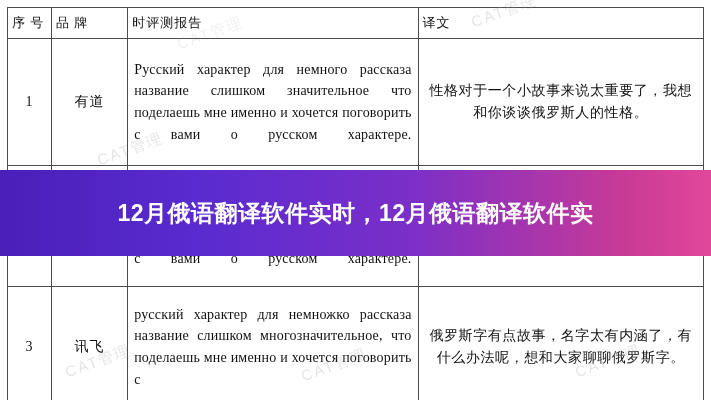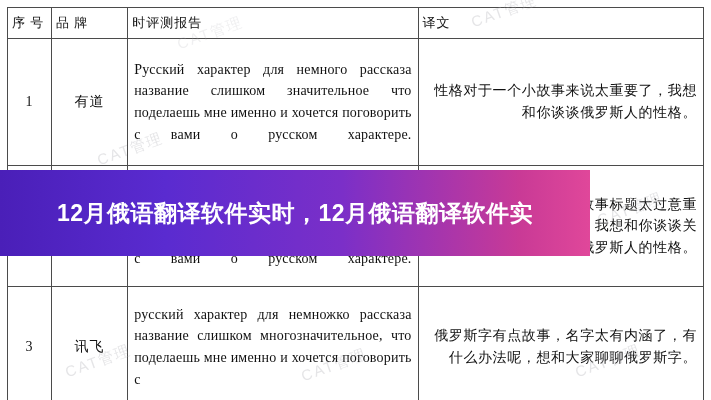--- a/index.html
+++ b/index.html
@@ -56,21 +56,21 @@
     letter-spacing: 1px;
   }
   td.cell-src {
     text-align: justify;
     text-align-last: justify;
     font-family: "Liberation Serif", serif;
     font-size: 12.5px;
     letter-spacing: 0.2px;
   }
   td.cell-dst {
-    text-align: right;
+    text-align: center;
     font-size: 12.5px;
     letter-spacing: 0.6px;
   }
   .row-tall td { height: 118px; }
   .row-mid td  { height: 112px; }
 
   
   .watermark {
     position: absolute;
     color: rgba(170, 170, 175, 0.30);
@@ -88,21 +88,21 @@
   .wm5 { left: 64px;  top: 352px; }
   .wm6 { left: 300px; top: 356px; }
   .wm7 { left: 574px; top: 352px; }
   .wm8 { left: 176px; top: 24px; opacity: .6; }
 
   
   .title-band {
     position: absolute;
     left: 0;
     top: 170px;
-    width: 590px;
+    width: 711px;
     height: 86px;
     background: linear-gradient(90deg, #4a1fb8 0%, #5a2bd0 28%, #7b2fc8 58%, #c93a96 88%, #e0479a 100%);
     display: flex;
     align-items: center;
     justify-content: center;
     box-sizing: border-box;
     padding: 16px 12px;
   }
   .title-text {
     color: #ffffff;

